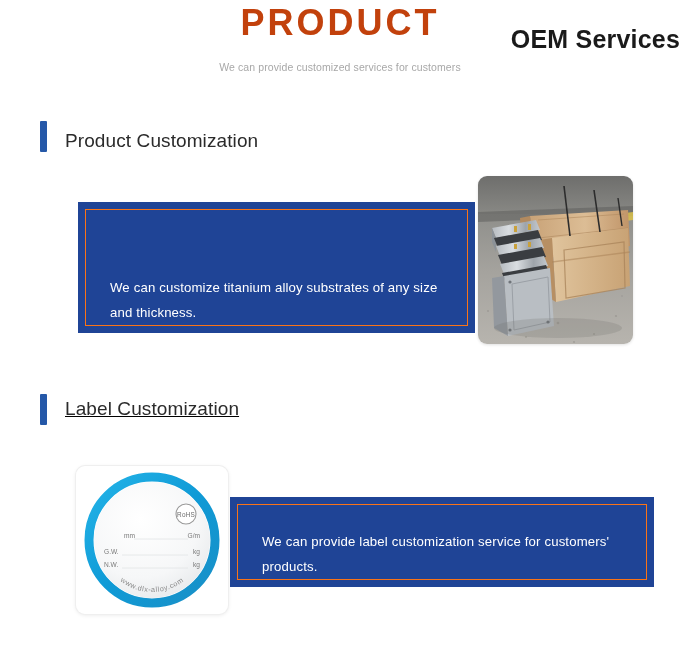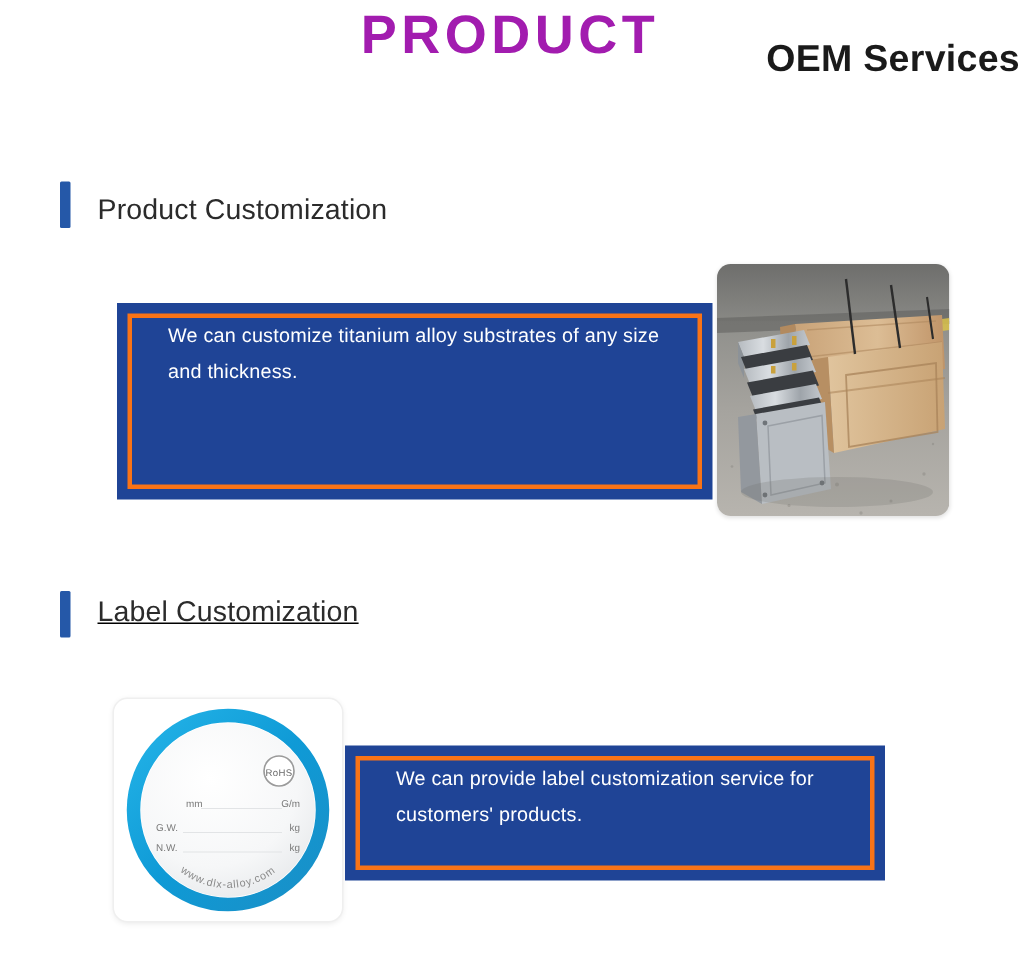--- a/index.html
+++ b/index.html
@@ -29,21 +29,21 @@
 
   .watermark {
     position: absolute;
     left: 0;
     top: 2px;
     width: 680px;
     text-align: center;
     font-size: 36px;
     font-weight: 700;
     letter-spacing: 3px;
-    color: #a21caf;
+    color: #c2410c;
     user-select: none;
     white-space: nowrap;
   }
 
   .page-title {
     position: absolute;
     left: 0;
     top: 25px;
     width: 680px;
     text-align: right;
@@ -92,42 +92,42 @@
 
   
   .blue-box {
     position: absolute;
     background: #1f4496;
     padding: 7px;
   }
   .blue-box .inner {
     width: 100%;
     height: 100%;
-    border: 3px solid #f97316;
+    border: 1px solid #f97316;
     display: flex;
-    align-items: flex-start;
+    align-items: flex-end;
     padding: 0 24px;
   }
   .blue-box .box-text {
     color: #ffffff;
     font-size: 13.2px;
     line-height: 1.85;
     letter-spacing: 0.15px;
   }
 
   #box-product {
     left: 78px;
     top: 202px;
     width: 397px;
     height: 131px;
   }
   #box-label {
     left: 230px;
     top: 497px;
-    width: 360px;
+    width: 424px;
     height: 90px;
   }
 
   
   .photo-card {
     position: absolute;
     left: 478px;
     top: 176px;
     width: 155px;
     height: 168px;
@@ -152,20 +152,21 @@
   .label-card svg { display: block; width: 100%; height: 100%; }
 </style>
 </head>
 <body>
 
 <div class="page">
 
   <div class="header">
     <div class="watermark">PRODUCT</div>
     <h1 class="page-title">OEM Services</h1>
+    <div class="page-subtitle">We can provide customized services for customers</div>
   </div>
 
   <div class="section-heading" id="heading-product">
     <span class="accent-bar"></span>
     <span class="heading-text">Product Customization</span>
   </div>
 
   <div class="blue-box" id="box-product">
     <div class="inner">
       <p class="box-text">We can customize titanium alloy substrates of any size and thickness.</p>

